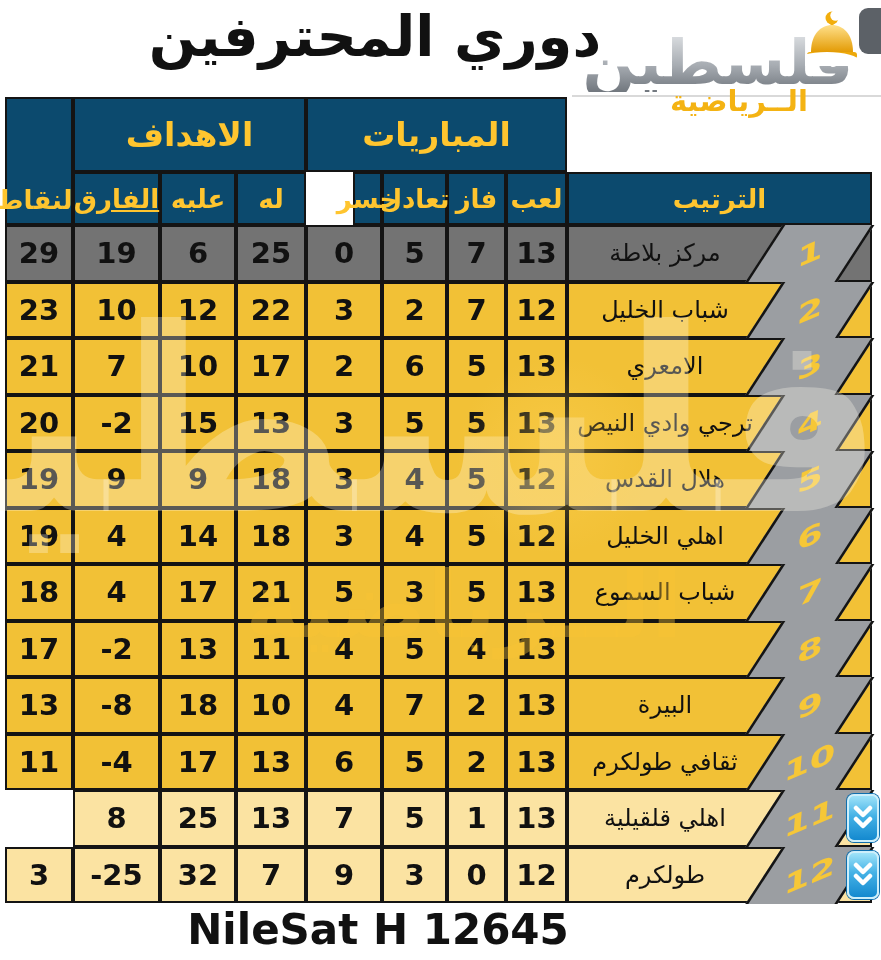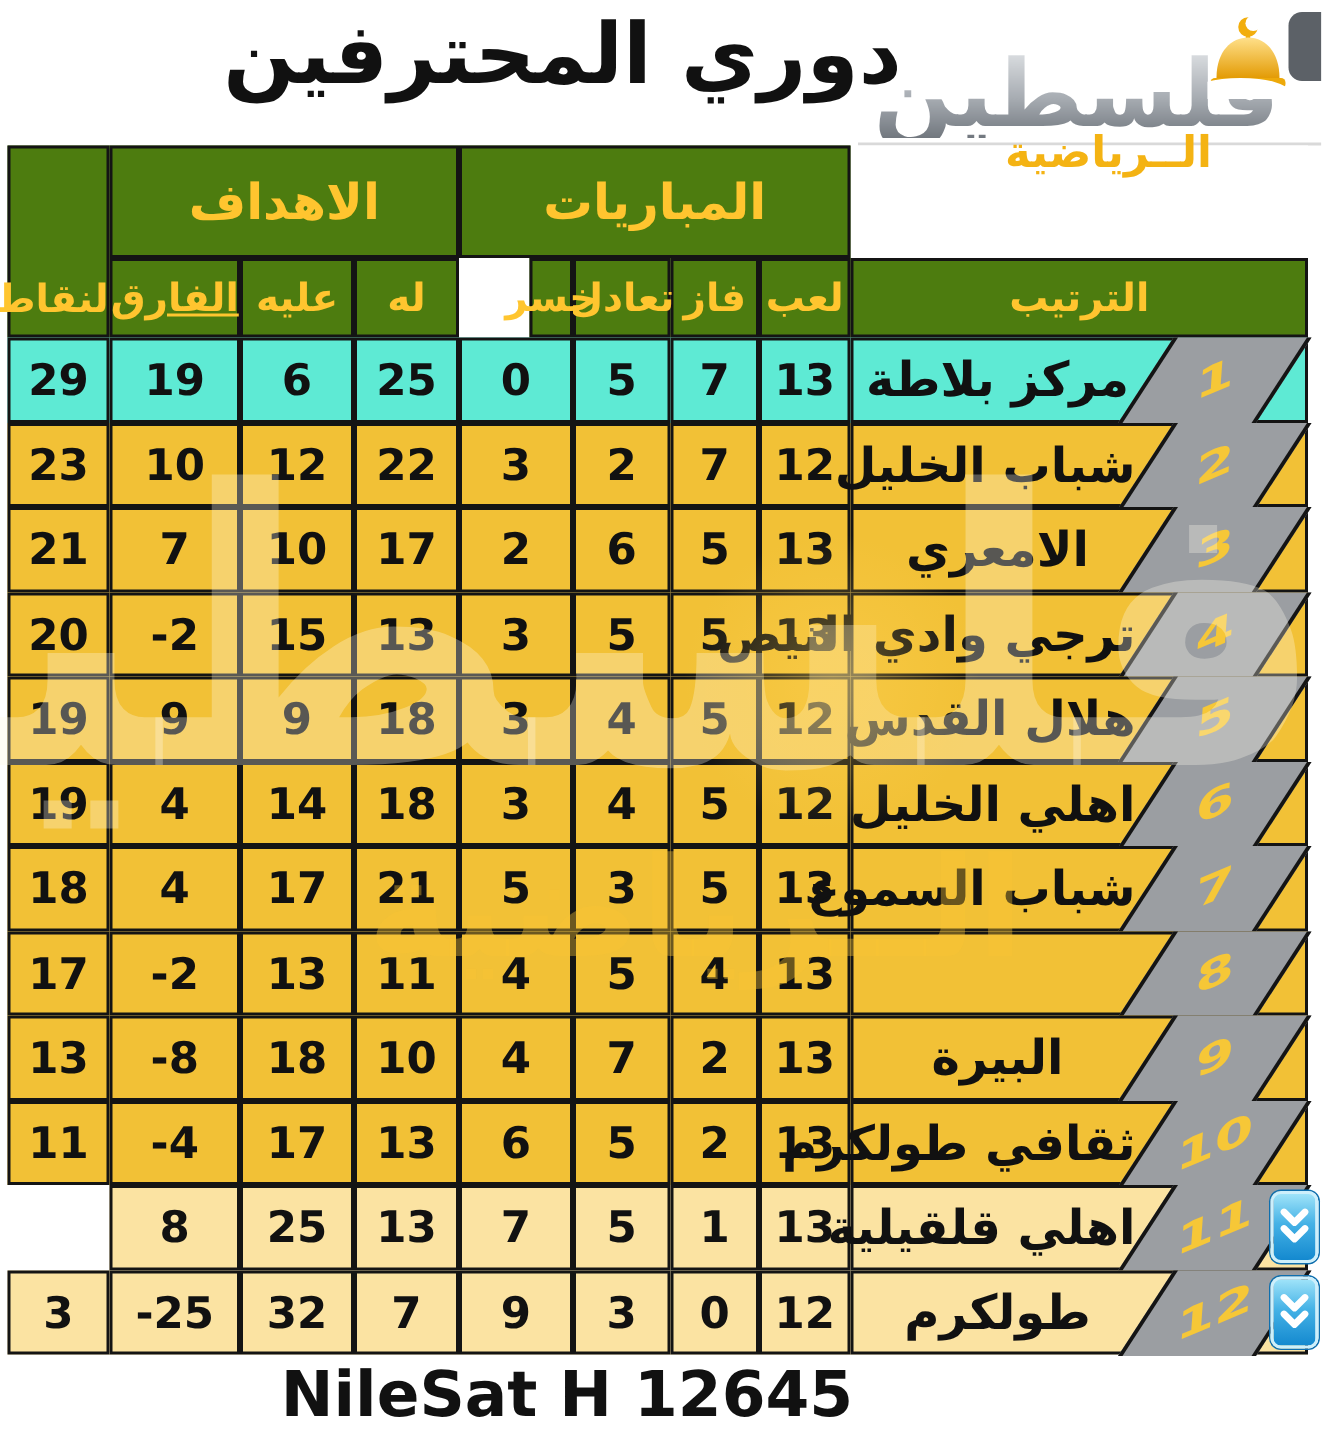--- a/index.html
+++ b/index.html
@@ -22,39 +22,39 @@
             text-align:center;}
   .dome{position:absolute;top:-26px;right:-8px;z-index:3;}
 
   
   .tbl{position:absolute;top:97px;left:5px;width:867px;z-index:1;}
   .grid{display:grid;direction:rtl;
         grid-template-columns:305px 61px 59px 65px 76px 70px 76px 87px 68px;}
   .cell{display:flex;align-items:center;justify-content:center;
         border:2px solid #141414;box-sizing:border-box;font-weight:bold;}
   .thead{grid-template-rows:75px 53px;}
-  .h{background:#4d7c0f;color:#ffc52f;font-size:26px;direction:rtl;}
+  .h{background:#0c4a6e;color:#ffc52f;font-size:26px;direction:rtl;}
   .h.group{font-size:33px;}
   .empty{grid-column:1;grid-row:1;background:#ffffff;border:none;}
   .gmatches{grid-column:2 / span 4;grid-row:1;}
   .ggoals{grid-column:6 / span 3;grid-row:1;}
   .hpoints{grid-column:9;grid-row:1 / span 2;align-items:flex-end;padding-bottom:8px;}
   .hrank{grid-column:1;grid-row:2;}
   .c2{grid-column:2;grid-row:2;} .c3{grid-column:3;grid-row:2;} .c4{grid-column:4;grid-row:2;}
   .c5{grid-column:5;grid-row:2;margin-left:47px;} .c6{grid-column:6;grid-row:2;} .c7{grid-column:7;grid-row:2;}
   .c8{grid-column:8;grid-row:2;text-decoration:underline;}
 
   .row{grid-template-rows:56.5px;}
   .row .cell{background:#f2c136;color:#111;}
-  .row.leader .cell{background:#5eead4;}
+  .row.leader .cell{background:#737373;}
   .row.releg .cell{background:#fbe3a2;}
   .num{font-size:29px;direction:ltr;}
   .team{position:relative;overflow:visible;}
   .tname{position:absolute;left:4px;top:50%;transform:translateY(-50%);
-         width:184px;text-align:center;font-size:32px;font-weight:bold;color:#111;
+         width:184px;text-align:center;font-size:24px;font-weight:normal;color:#111;
          direction:rtl;white-space:nowrap;}
   .badge{position:absolute;top:-2px;bottom:-2px;right:14px;width:86px;
          background:#9b9ea2;border-left:3px solid #141414;border-right:3px solid #141414;
          transform:skewX(-33deg);display:flex;align-items:center;justify-content:center;}
   .bnum{display:block;transform:rotate(-30deg);font-size:31px;font-weight:bold;color:#f6c737;}
   .releg-ico{position:absolute;top:50%;right:-9px;transform:translateY(-50%);
              width:28px;height:44px;border-radius:7px;z-index:6;
              background:linear-gradient(180deg,#9fe3f9 0%,#45b2e6 45%,#1489cf 100%);
              border:2px solid #cdeffb;box-shadow:0 0 0 1px #0f6fae;
              display:flex;align-items:center;justify-content:center;}

